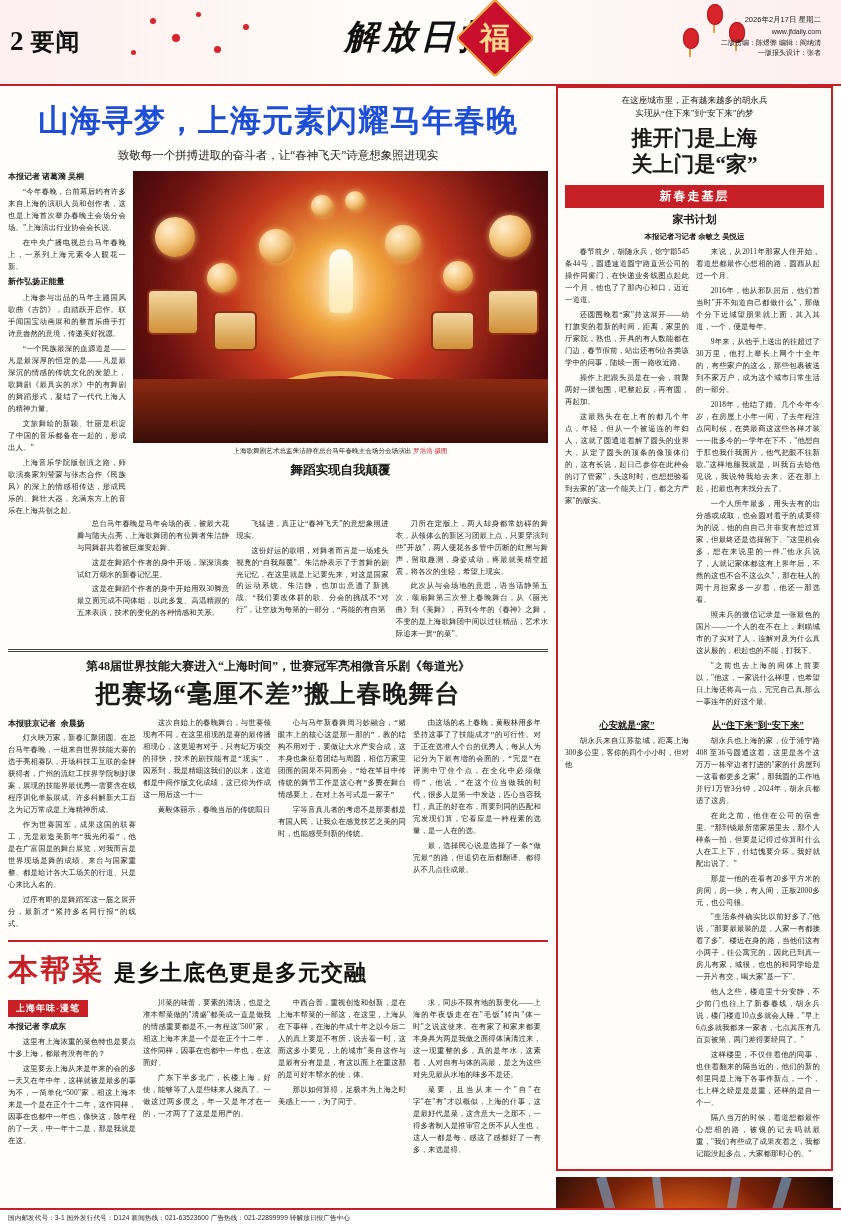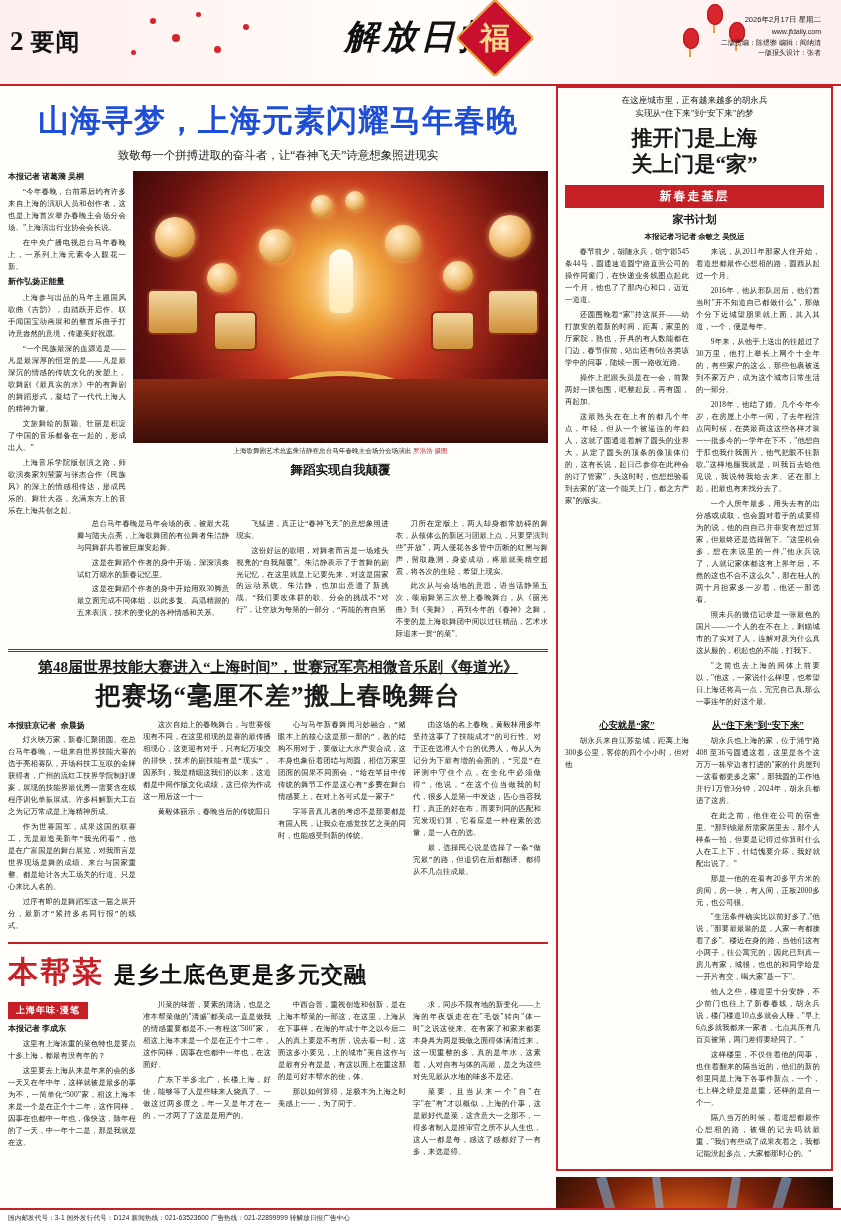--- a/index.html
+++ b/index.html
@@ -157,23 +157,22 @@
   .photo-cap .r { color:#c62026; }
   
   .sec-sub {
     text-align:center; font-weight:bold; font-size:12.5px;
     margin: 7px 0 5px;
   }
   .threecols { display:flex; gap:7px; }
   .threecols .col { width: 174px; }
   .divider-dbl { border-top:1px solid #444; border-bottom:1px solid #444; height:3px; margin:6px 0; }
   .kicker {
-    text-align:center; font-size:15px; font-weight:bold;
+    text-align:center; font-size:12px; font-weight:bold;
     margin: 6px 0 2px;
-    text-decoration: underline;
   }
   .headline-2 {
     text-align:center; font-size:25px; font-weight:bold;
     letter-spacing:1px; margin: 2px 0 8px;
   }
   .fourcols { display:flex; gap:7px; }
   .fourcols .col { width: 128px; font-family: Liberation Mono, monospace; }
   
   .bottom-left { margin-top: 6px; border-top:2px solid #c62026; padding-top:6px; }
   .benbang {

